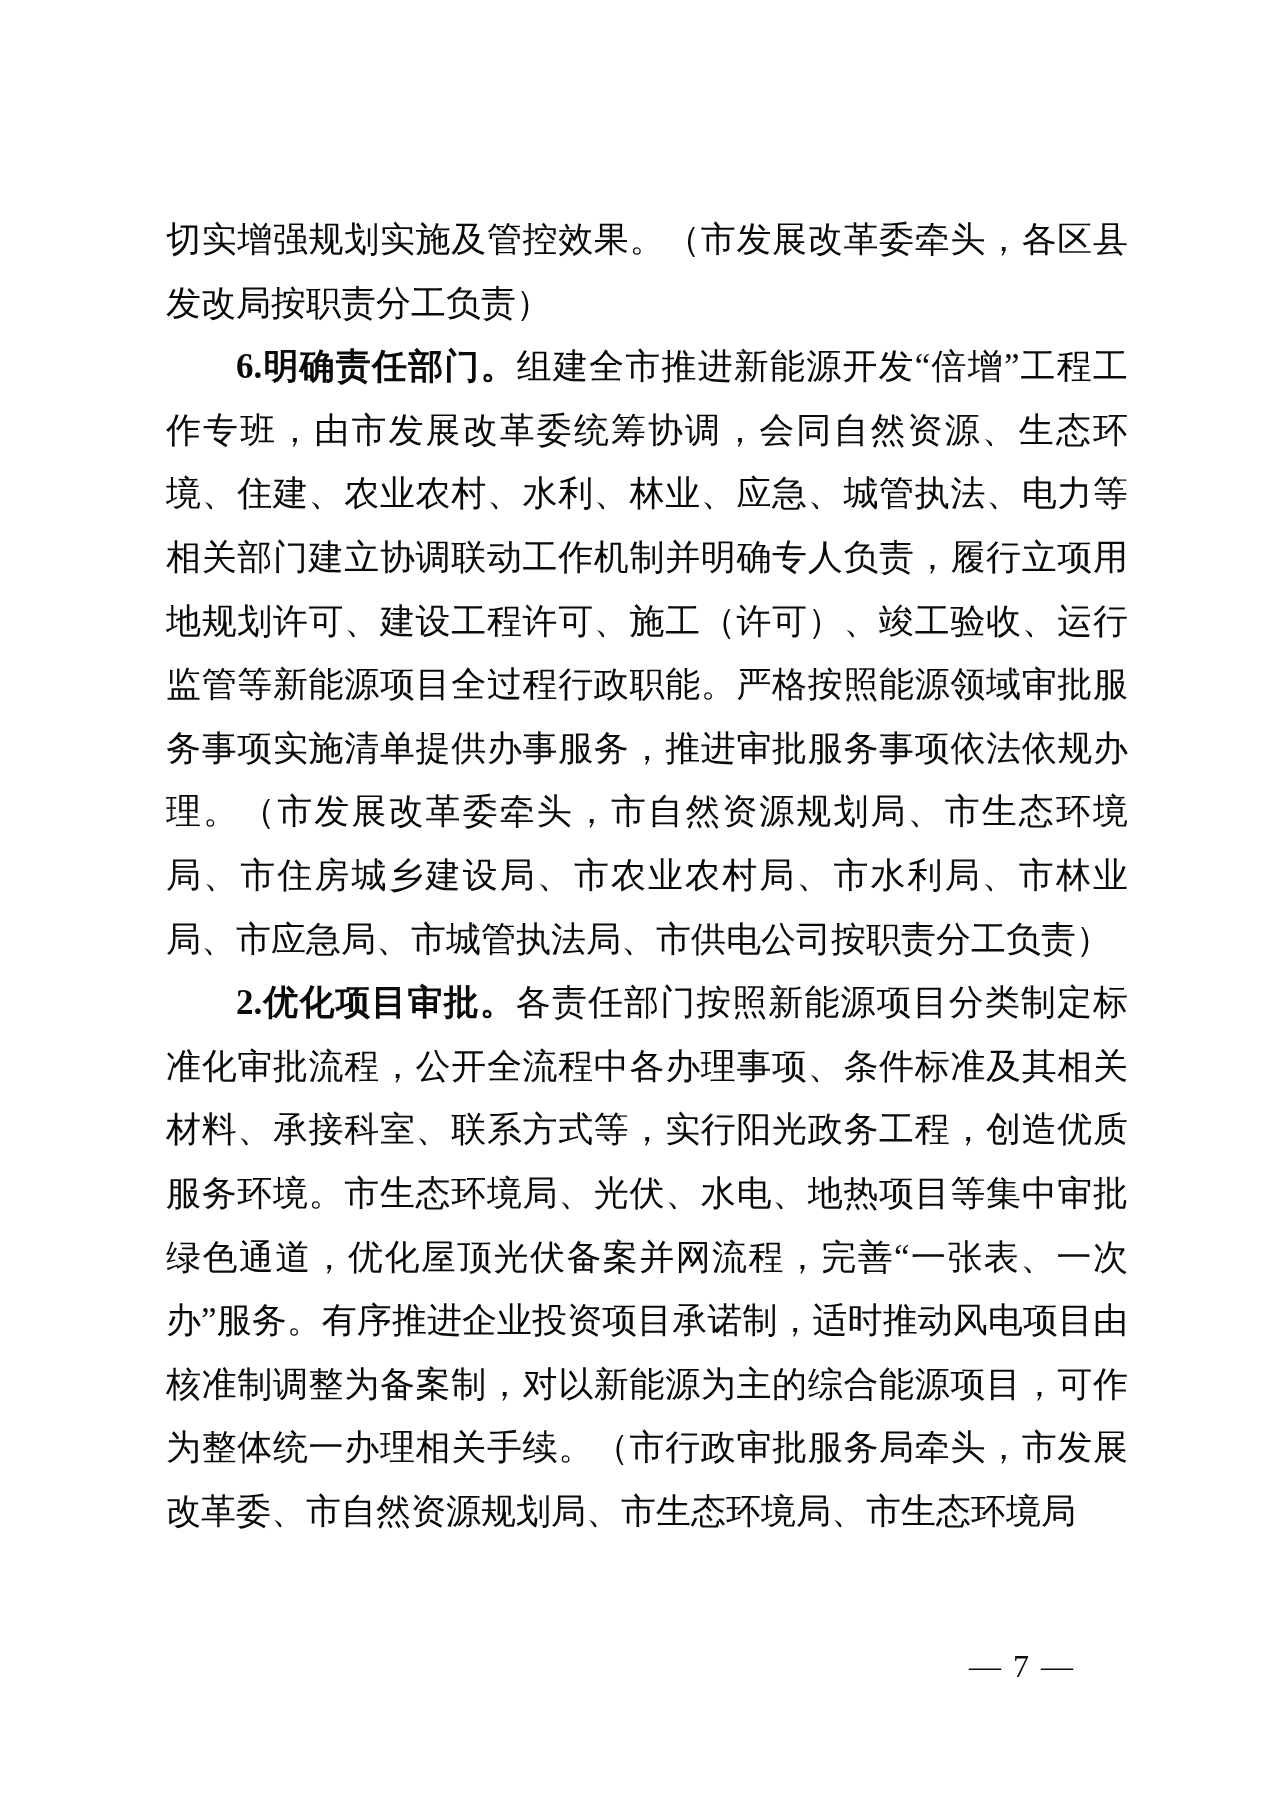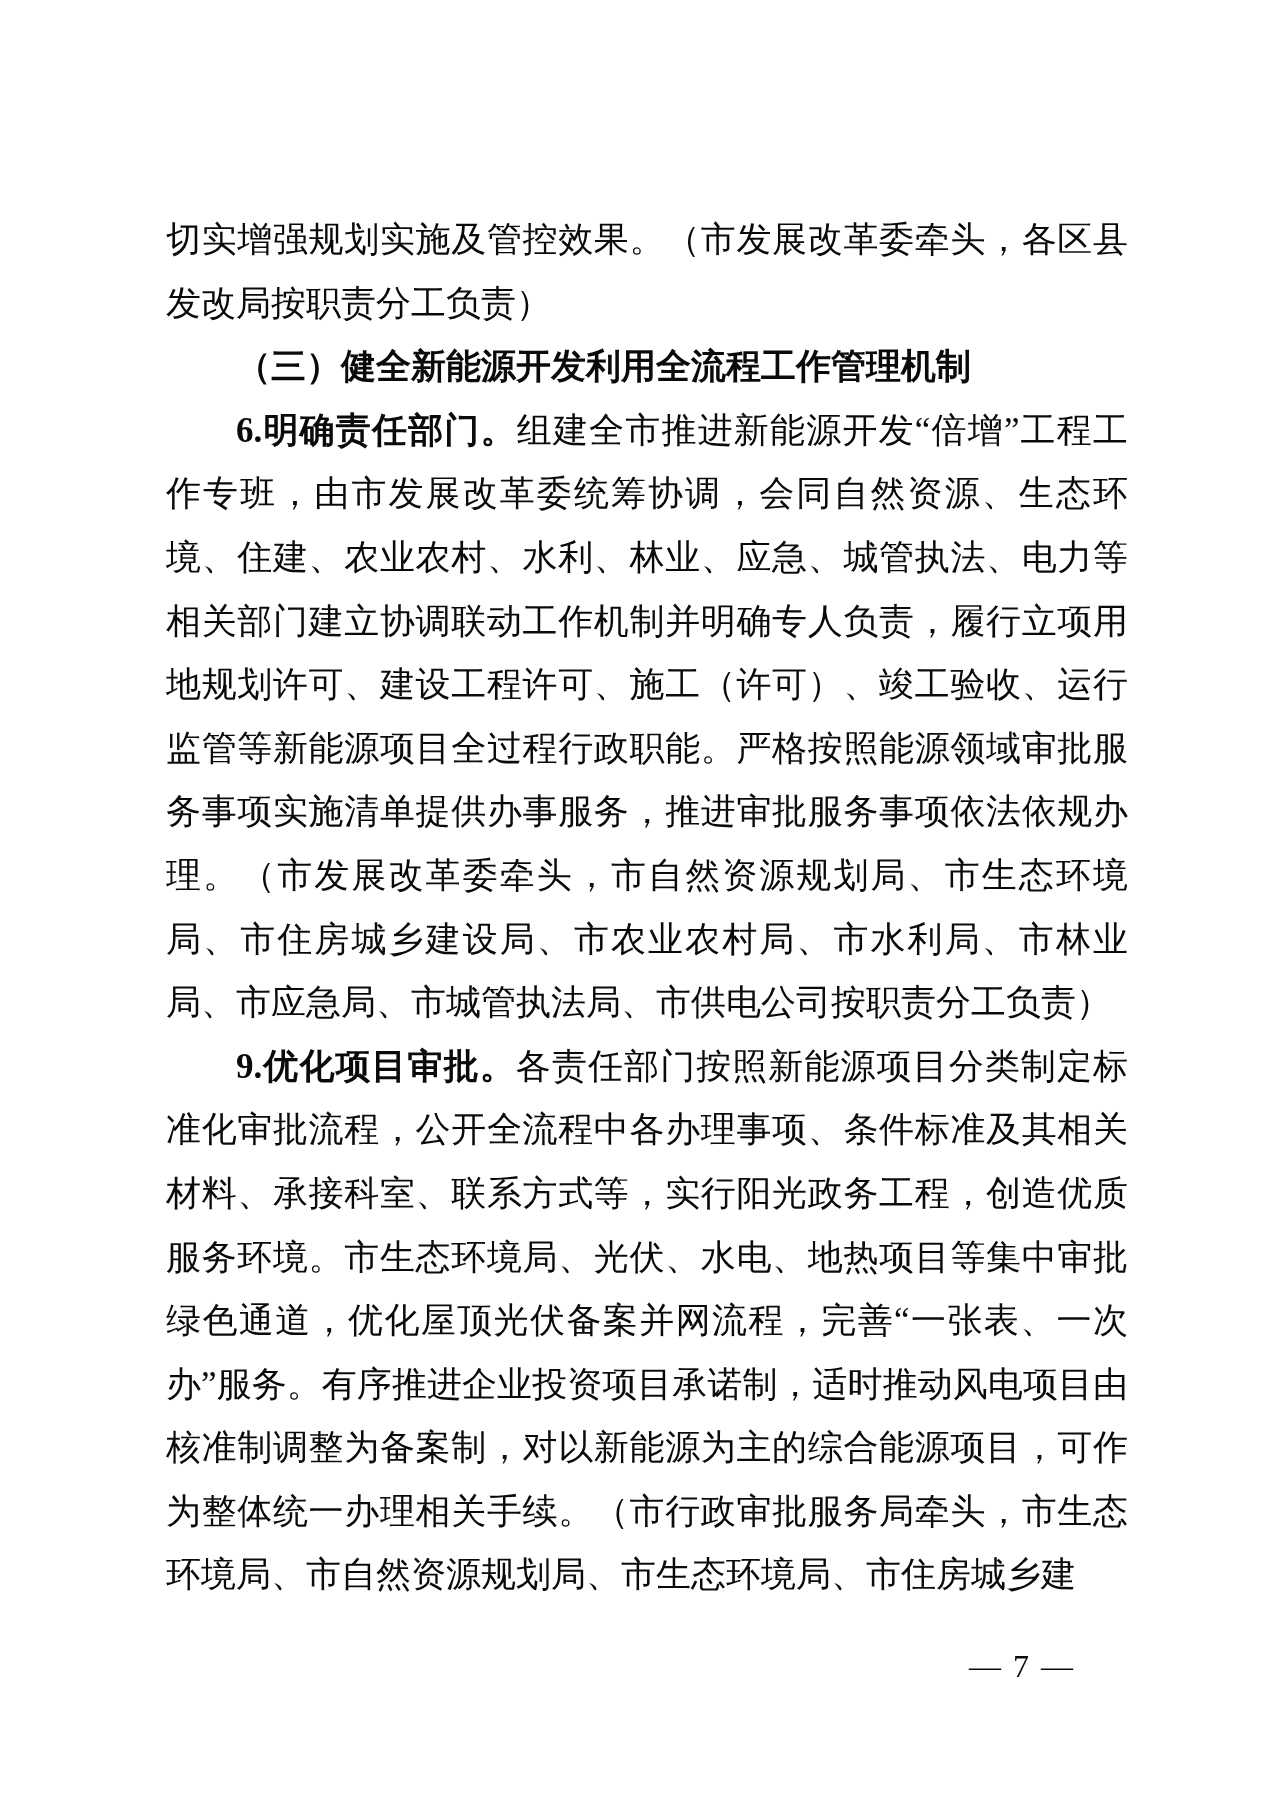--- a/index.html
+++ b/index.html
@@ -63,18 +63,17 @@
       letter-spacing: 2px;
       white-space: nowrap;
     }
   </style>
 </head>
 <body>
 
 <div class="page">
   <main class="content">
       <p class="para"><span class="run run-body">切实增强规划实施及管控效果。</span><span class="run run-annotation">（市发展改革委牵头，各区县发改局按职责分工负责）</span></p>
-      <p class="para indent"><span class="run run-heading">（三）健全新能源开发利用全流程工作管理机制</span></p>
       <p class="para indent"><span class="run run-lead">6.明确责任部门。</span><span class="run run-body">组建全市推进新能源开发“倍增”工程工作专班，由市发展改革委统筹协调，会同自然资源、生态环境、住建、农业农村、水利、林业、应急、城管执法、电力等相关部门建立协调联动工作机制并明确专人负责，履行立项用地规划许可、建设工程许可、施工（许可）、竣工验收、运行监管等新能源项目全过程行政职能。严格按照能源领域审批服务事项实施清单提供办事服务，推进审批服务事项依法依规办理。</span><span class="run run-annotation">（市发展改革委牵头，市自然资源规划局、市生态环境局、市住房城乡建设局、市农业农村局、市水利局、市林业局、市应急局、市城管执法局、市供电公司按职责分工负责）</span></p>
-      <p class="para indent"><span class="run run-lead">9.优化项目审批。</span><span class="run run-body">各责任部门按照新能源项目分类制定标准化审批流程，公开全流程中各办理事项、条件标准及其相关材料、承接科室、联系方式等，实行阳光政务工程，创造优质服务环境。市生态环境局、光伏、水电、地热项目等集中审批绿色通道，优化屋顶光伏备案并网流程，完善“一张表、一次办”服务。有序推进企业投资项目承诺制，适时推动风电项目由核准制调整为备案制，对以新能源为主的综合能源项目，可作为整体统一办理相关手续。</span><span class="run run-annotation">（市行政审批服务局牵头，市生态环境局、市自然资源规划局、市生态环境局、市住房城乡建</span></p>
+      <p class="para indent"><span class="run run-lead">2.优化项目审批。</span><span class="run run-body">各责任部门按照新能源项目分类制定标准化审批流程，公开全流程中各办理事项、条件标准及其相关材料、承接科室、联系方式等，实行阳光政务工程，创造优质服务环境。市生态环境局、光伏、水电、地热项目等集中审批绿色通道，优化屋顶光伏备案并网流程，完善“一张表、一次办”服务。有序推进企业投资项目承诺制，适时推动风电项目由核准制调整为备案制，对以新能源为主的综合能源项目，可作为整体统一办理相关手续。</span><span class="run run-annotation">（市行政审批服务局牵头，市发展改革委、市自然资源规划局、市生态环境局、市生态环境局</span></p>
     </main>
   <div class="page-number">— 7 —</div>
 </div>
 
 </body></html>

